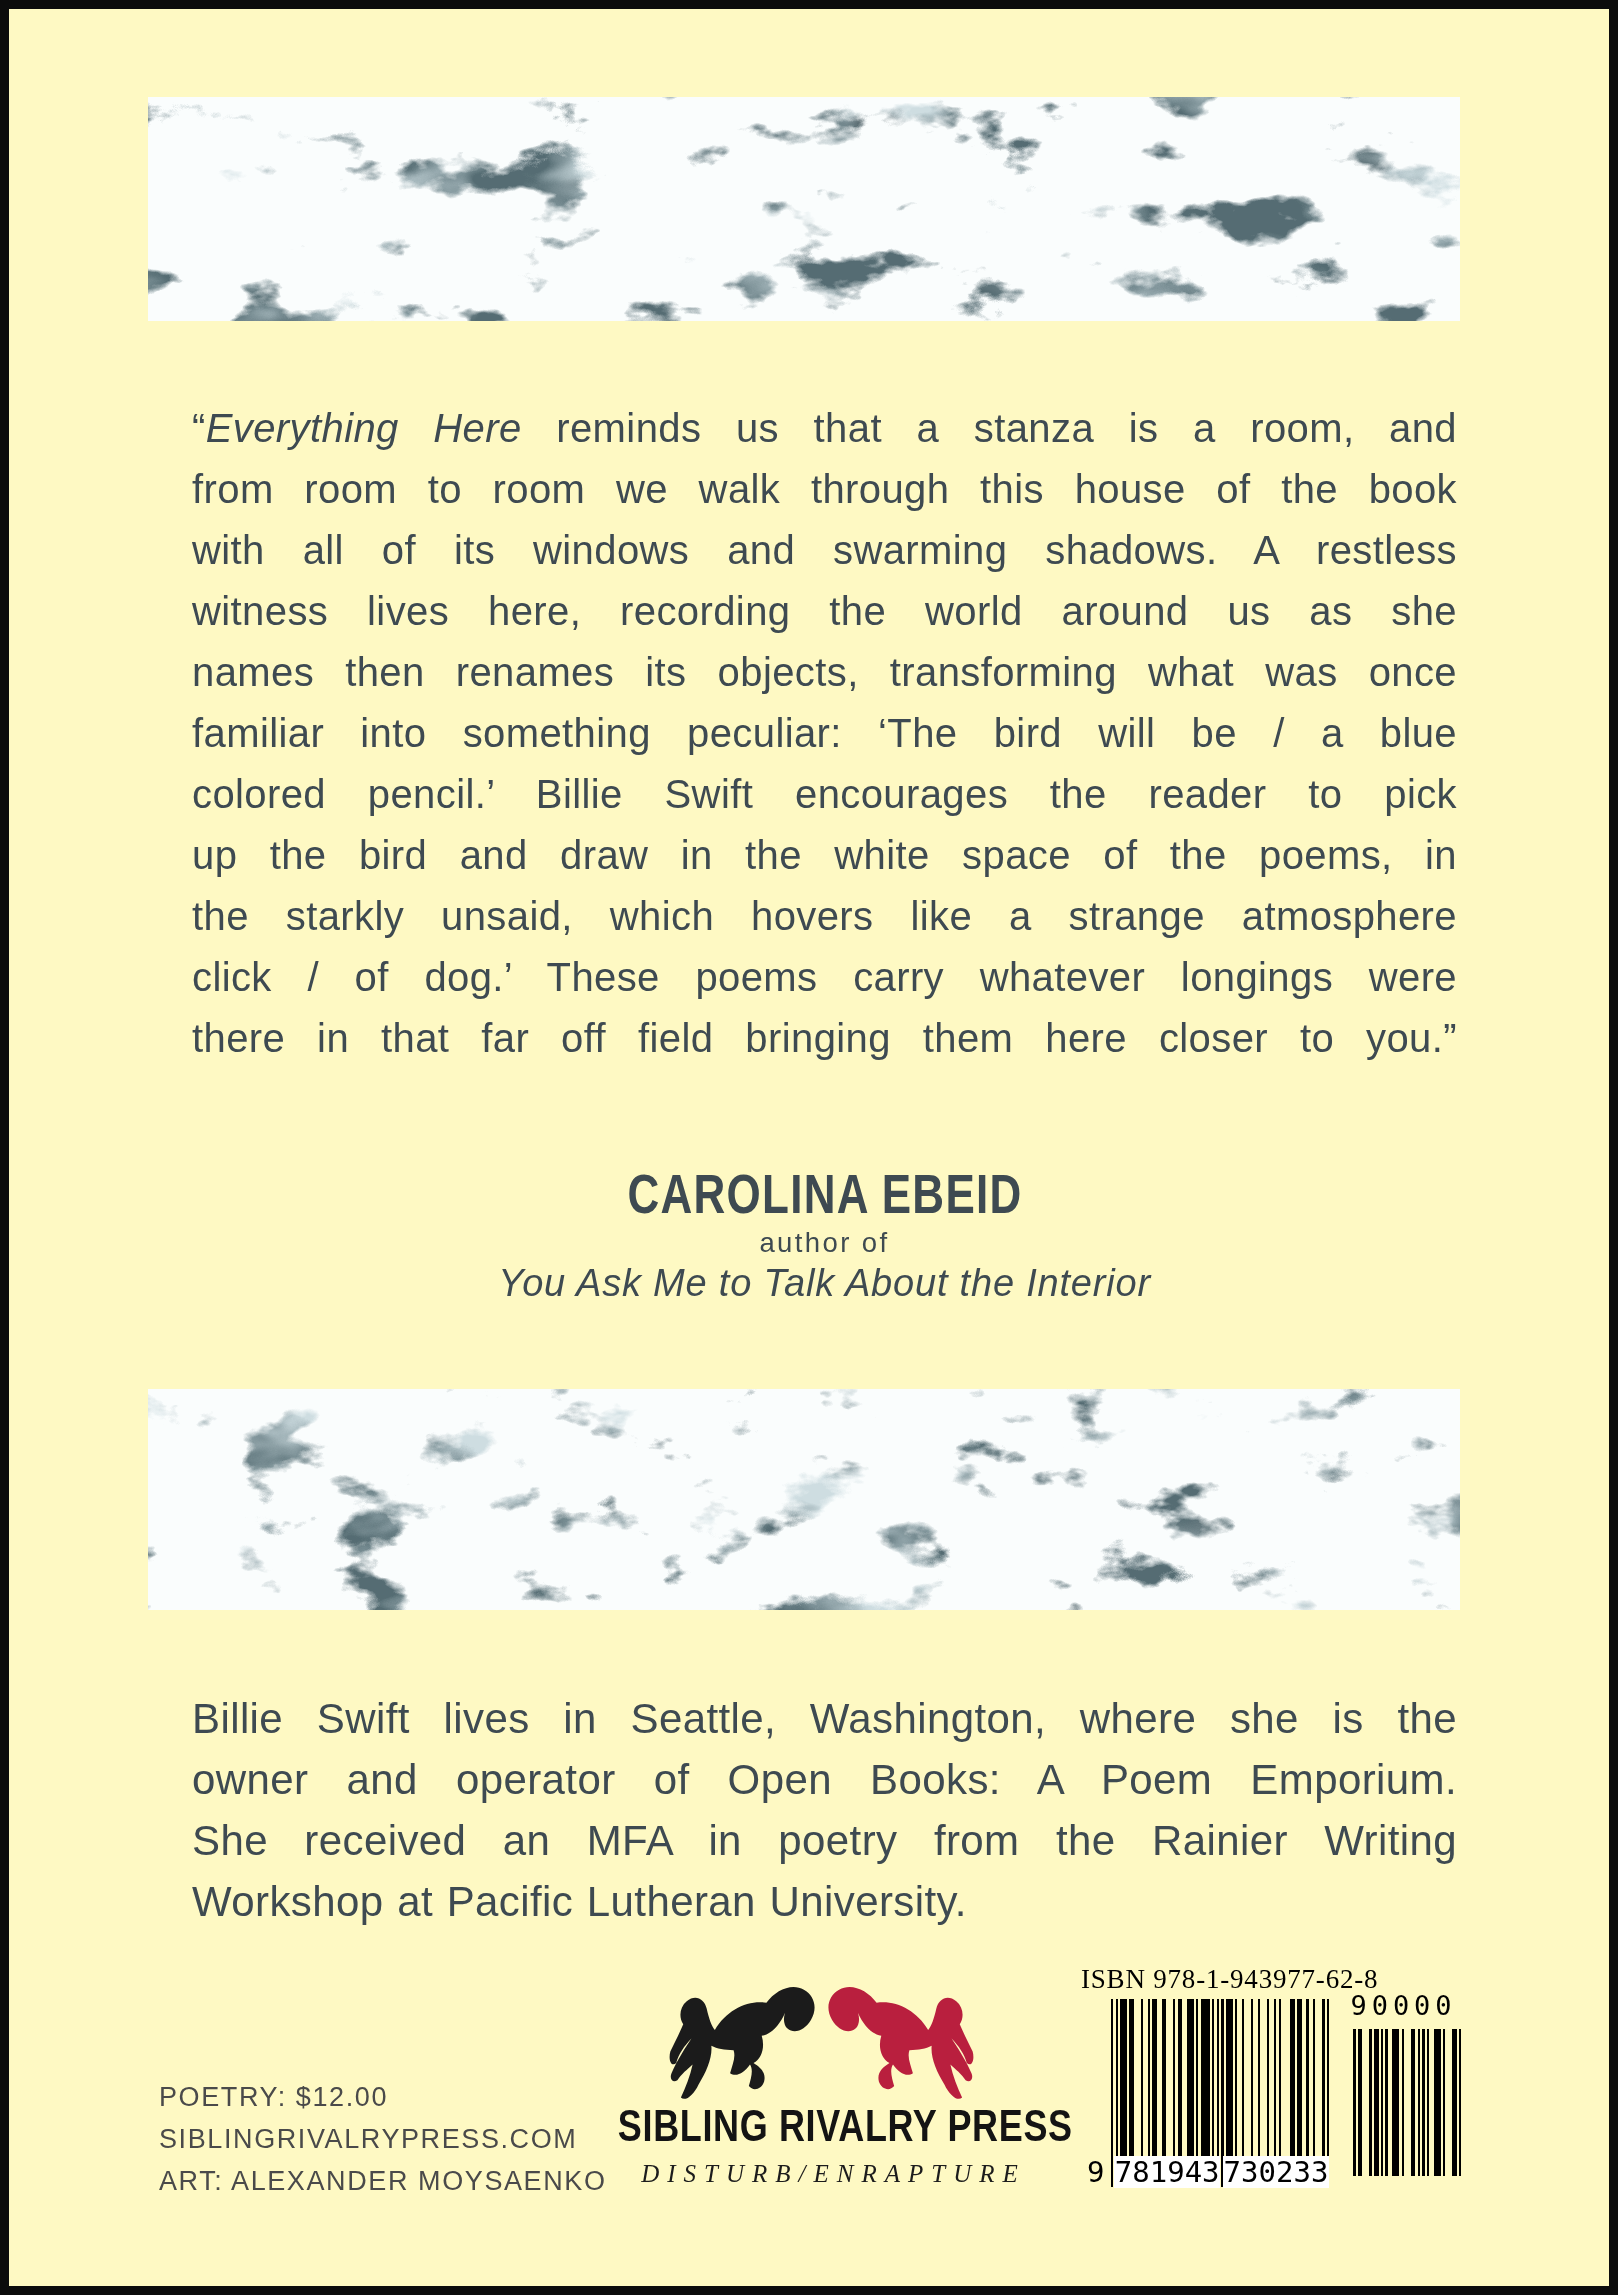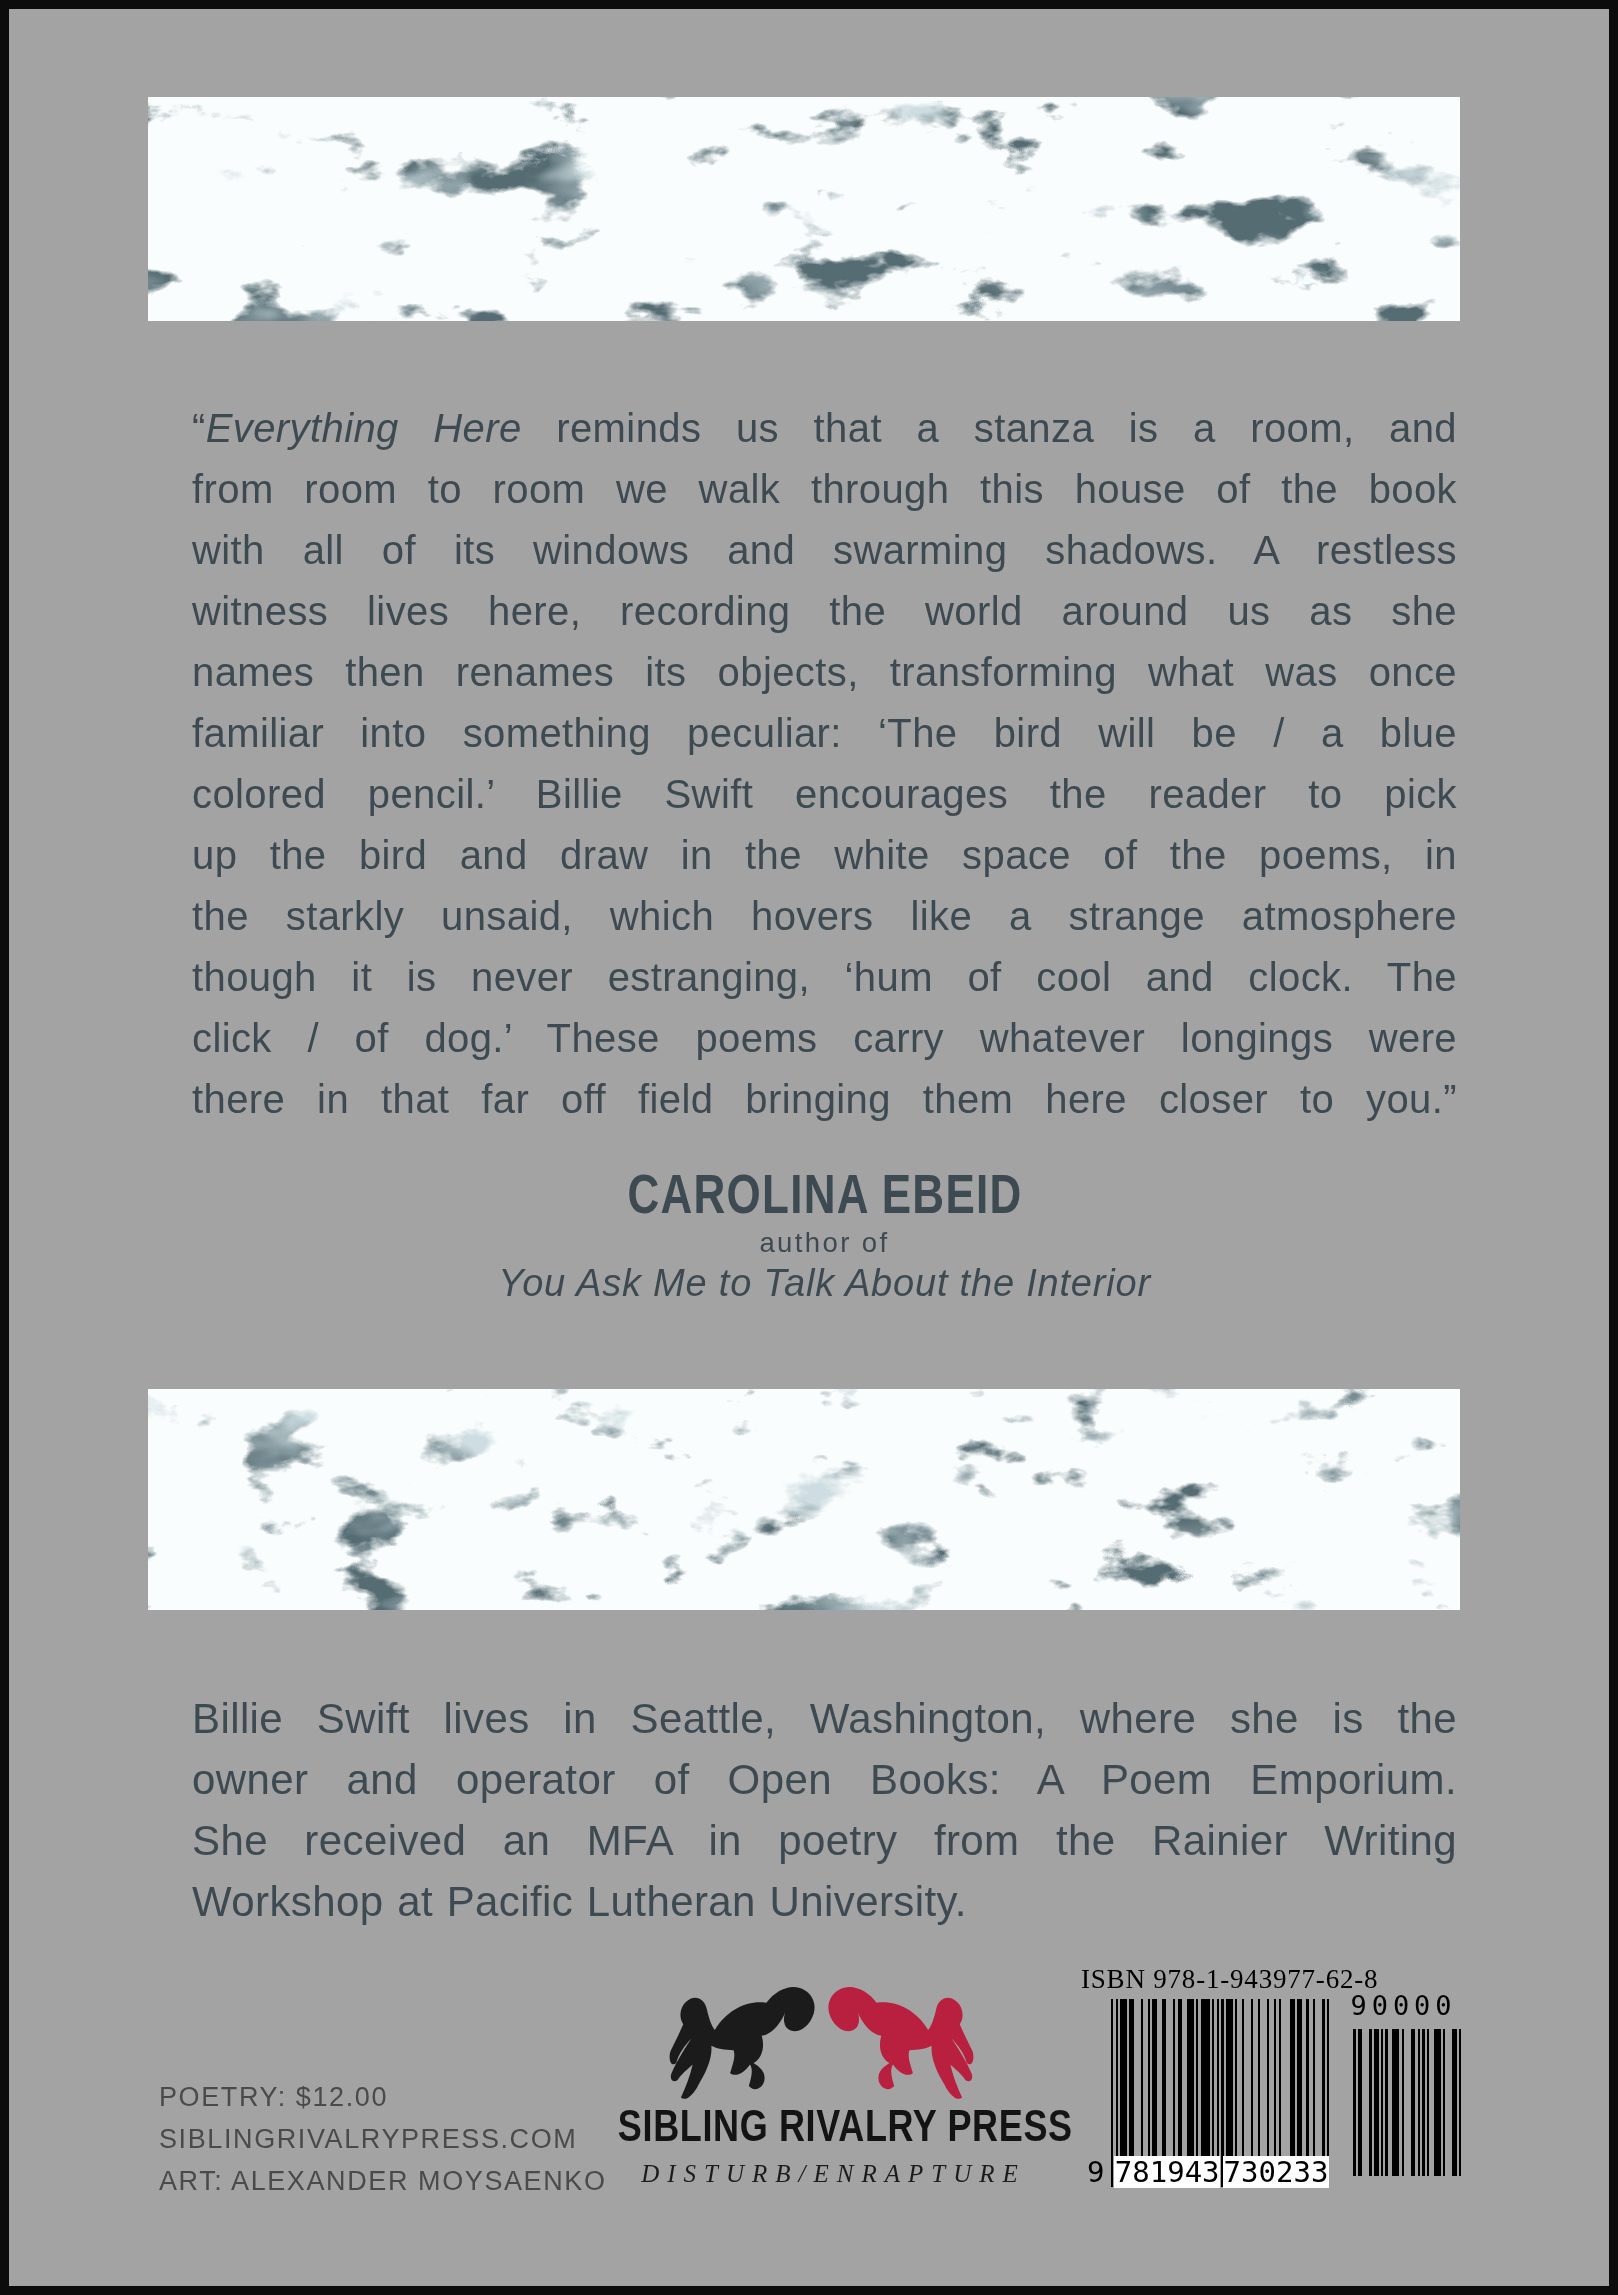--- a/index.html
+++ b/index.html
@@ -1,16 +1,16 @@
 <!DOCTYPE html>
 <html style="font-size:13px"><head>
 <meta charset="utf-8">
 <style>
   html,body{margin:0;padding:0;background:#888;}
-  .page{position:relative;width:1618px;height:2295px;background:#a3a3a3;overflow:hidden;
+  .page{position:relative;width:1618px;height:2295px;background:#fef9c3;overflow:hidden;
         font-family:"Liberation Sans",sans-serif;}
   .frame{position:absolute;inset:0;border:9px solid #0c0c0c;pointer-events:none;z-index:40;}
   .ocean{position:absolute;display:block;}
   .quote-block{position:absolute;left:192px;top:398px;width:1265px;color:#3e4a51;
                font-size:40px;line-height:61px;letter-spacing:0.4px;word-spacing:1.6px;}
   .jline{text-align:justify;text-align-last:justify;white-space:normal;}
   .jline.last{text-align-last:left;}
   .q-italic{font-style:italic;}
   .attr-name{position:absolute;left:192px;top:1162px;width:1265px;text-align:center;color:#3e4a51;}
   .attr-name span{display:inline-block;transform:scaleX(0.8);transform-origin:center;
@@ -88,21 +88,20 @@
     <div class="jline"><span>“</span><span class="q-italic">Everything Here</span><span> reminds us that a stanza is a room, and</span></div>
     <div id="quote-lines">
         <div class="jline">from room to room we walk through this house of the book</div>
         <div class="jline">with all of its windows and swarming shadows. A restless</div>
         <div class="jline">witness lives here, recording the world around us as she</div>
         <div class="jline">names then renames its objects, transforming what was once</div>
         <div class="jline">familiar into something peculiar: ‘The bird will be / a blue</div>
         <div class="jline">colored pencil.’ Billie Swift encourages the reader to pick</div>
         <div class="jline">up the bird and draw in the white space of the poems, in</div>
         <div class="jline">the starkly unsaid, which hovers like a strange atmosphere</div>
-        <div class="jline">though it is never estranging, ‘hum of cool and clock. The</div>
         <div class="jline">click / of dog.’ These poems carry whatever longings were</div>
         <div class="jline">there in that far off field bringing them here closer to you.”</div>
       </div>
   </div>
 
   <div class="attr-name">
     <span>CAROLINA EBEID</span>
   </div>
   <div class="attr-role">author of</div>
   <div class="attr-work">You Ask Me to Talk About the Interior</div>

